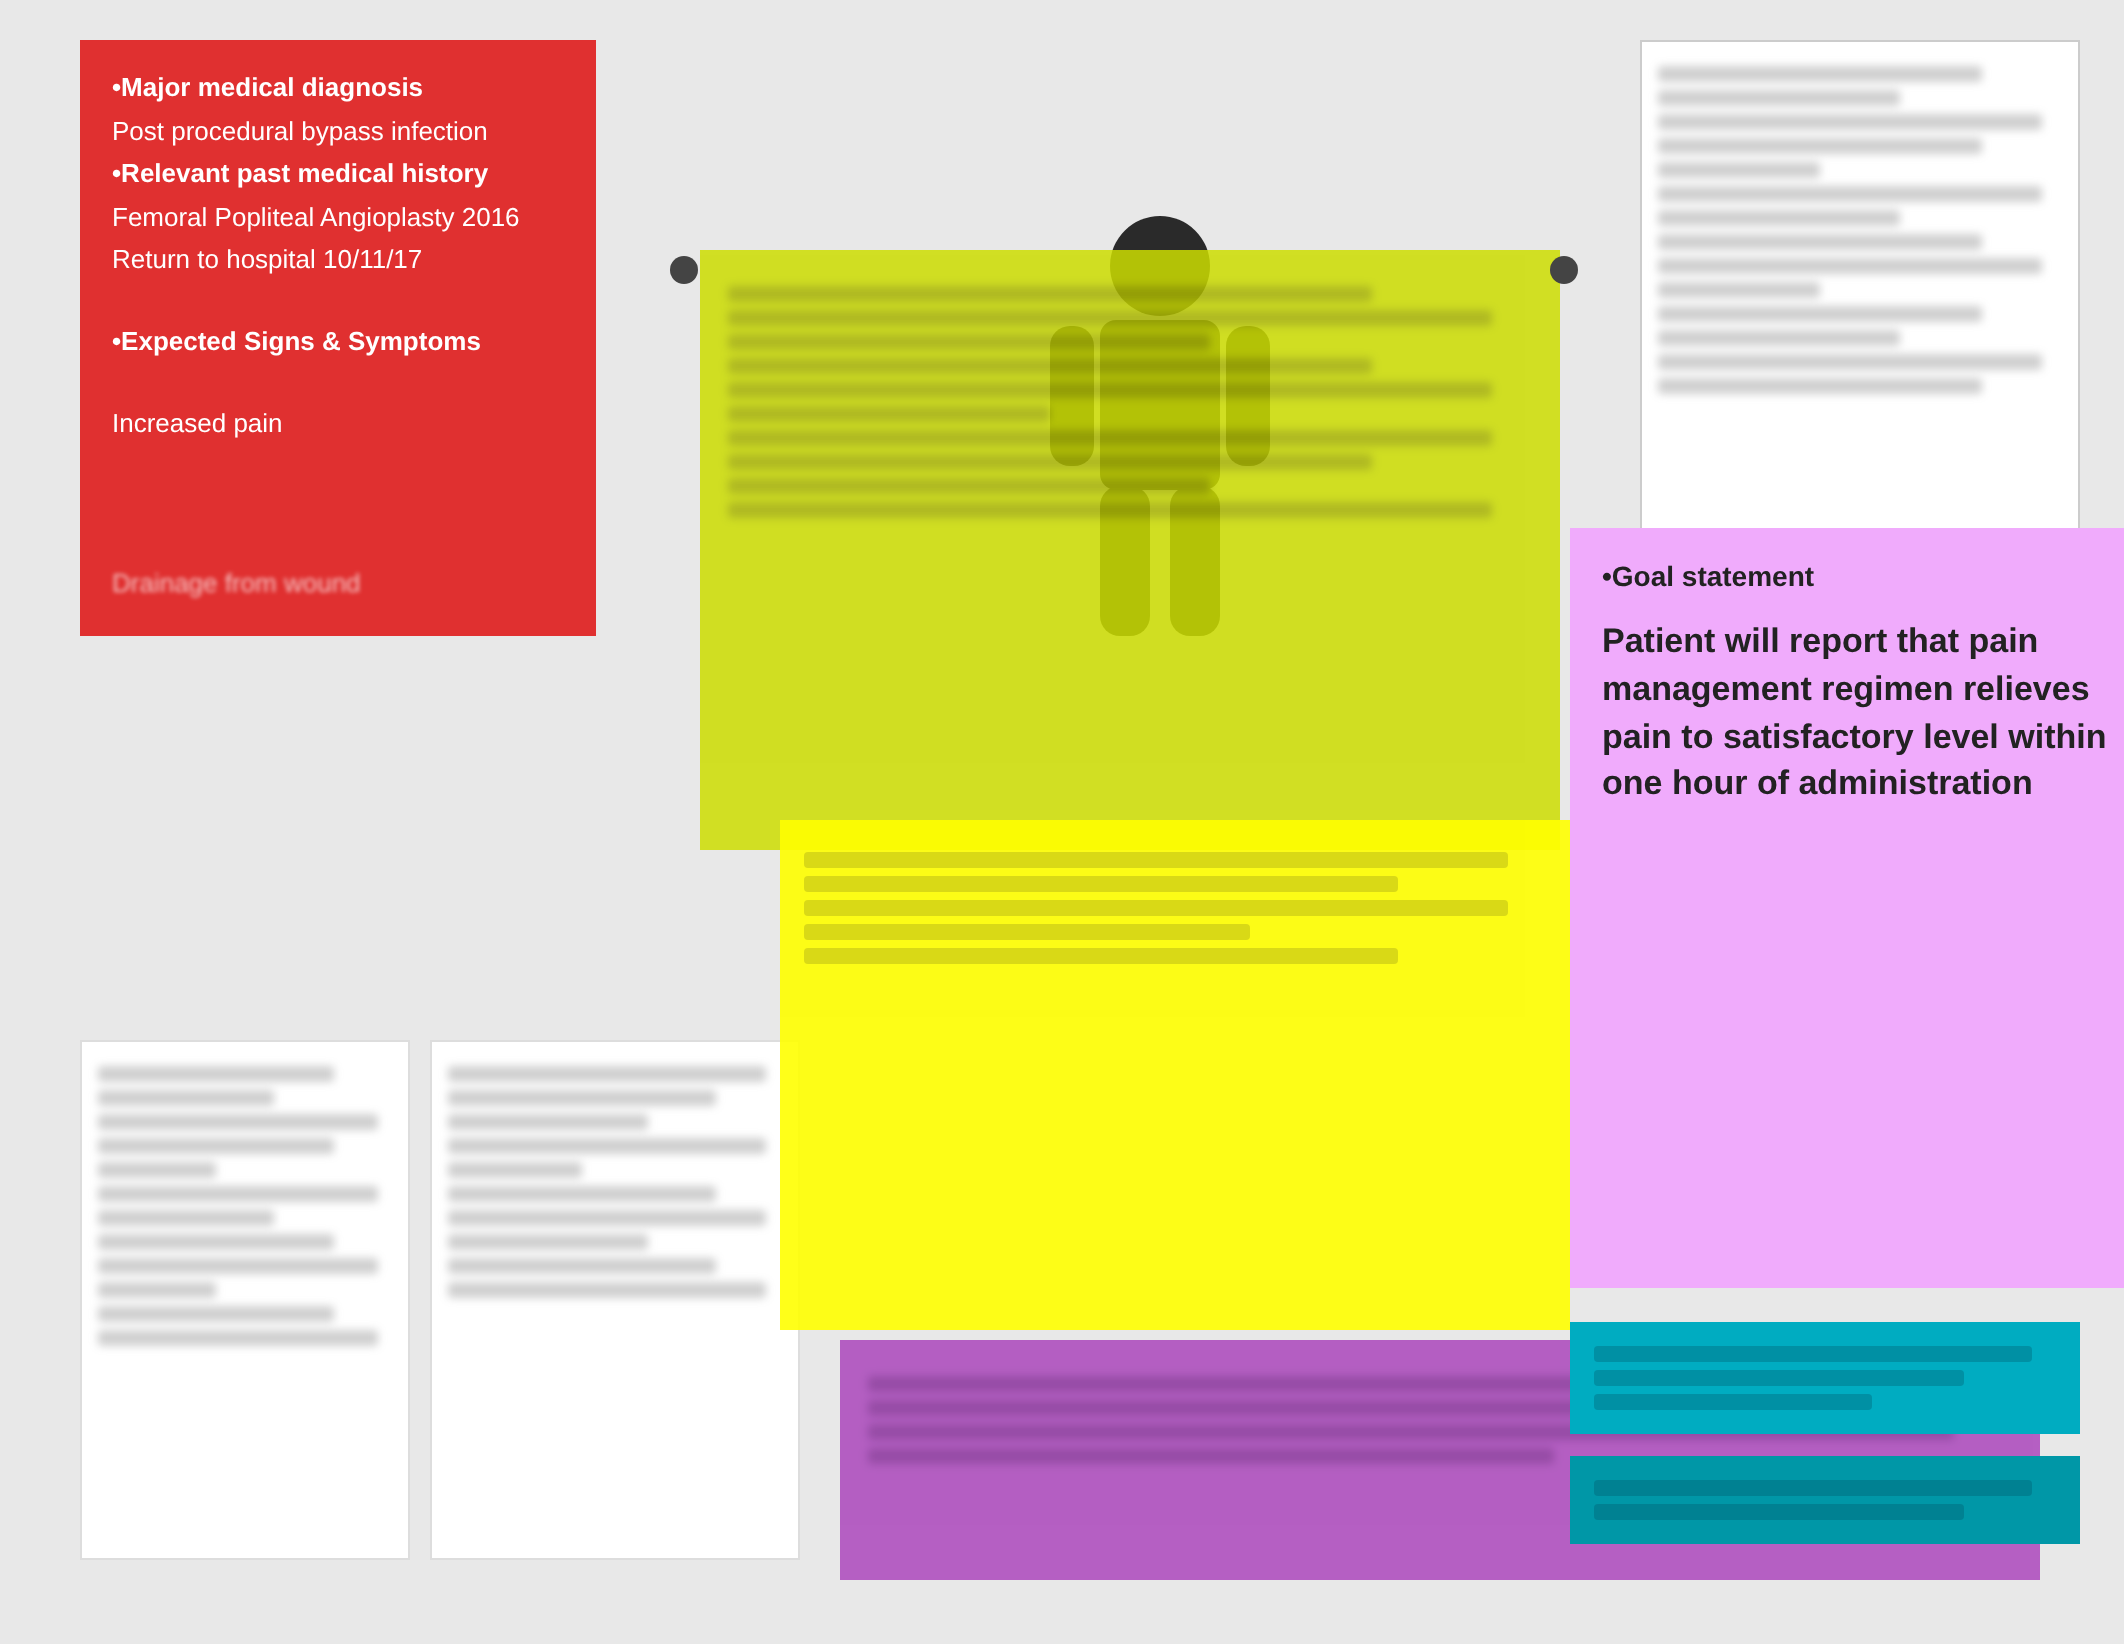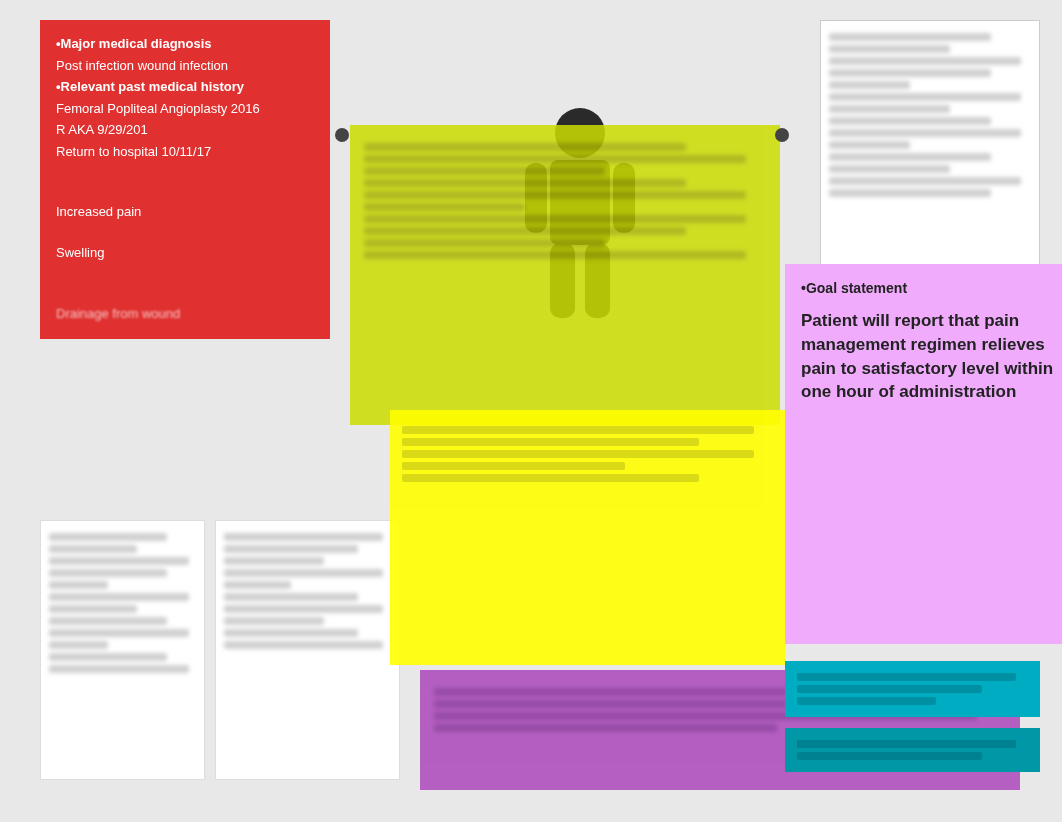--- a/index.html
+++ b/index.html
@@ -18,21 +18,21 @@
       left: 30px;
       right: 30px;
       bottom: 10px;
     }
 
     
     .red-card {
       position: absolute;
       top: 10px;
       left: 10px;
-      width: 290px;
+      width: 258px;
       background: #e03030;
       color: white;
       padding: 14px 16px;
       font-size: 13px;
       line-height: 1.5;
       z-index: 10;
     }
 
     .red-card .section-header {
       font-weight: bold;
@@ -283,30 +283,29 @@
       <div class="blurred-line short" style="background:rgba(80,80,0,0.3)"></div>
       <div class="blurred-line long" style="background:rgba(80,80,0,0.3)"></div>
     </div>
   </div>
 
   <div class="tack tack-1"></div>
   <div class="tack tack-2"></div>
 
   <div class="red-card">
     <p class="section-header">•Major medical diagnosis</p>
-    <p>Post infection wound infection</p>
+    <p>Post procedural bypass infection</p>
     <p class="section-header">•Relevant past medical history</p>
     <p>Femoral Popliteal Angioplasty 2016</p>
-    <p>R AKA 9/29/201</p>
     <p>Return to hospital 10/11/17</p>
     <br>
+    <p class="section-header">•Expected Signs &amp; Symptoms</p>
     <br>
     <p>Increased pain</p>
     <br>
-    <p>Swelling</p>
     <br>
     <br>
     <p style="filter:blur(1px); opacity:0.7">Drainage from wound</p>
   </div>
 
   <div class="yellow-card">
     <div style="padding:12px;">
       <div class="blurred-line long" style="background:rgba(100,100,0,0.25)"></div>
       <div class="blurred-line medium" style="background:rgba(100,100,0,0.25)"></div>
       <div class="blurred-line long" style="background:rgba(100,100,0,0.25)"></div>

